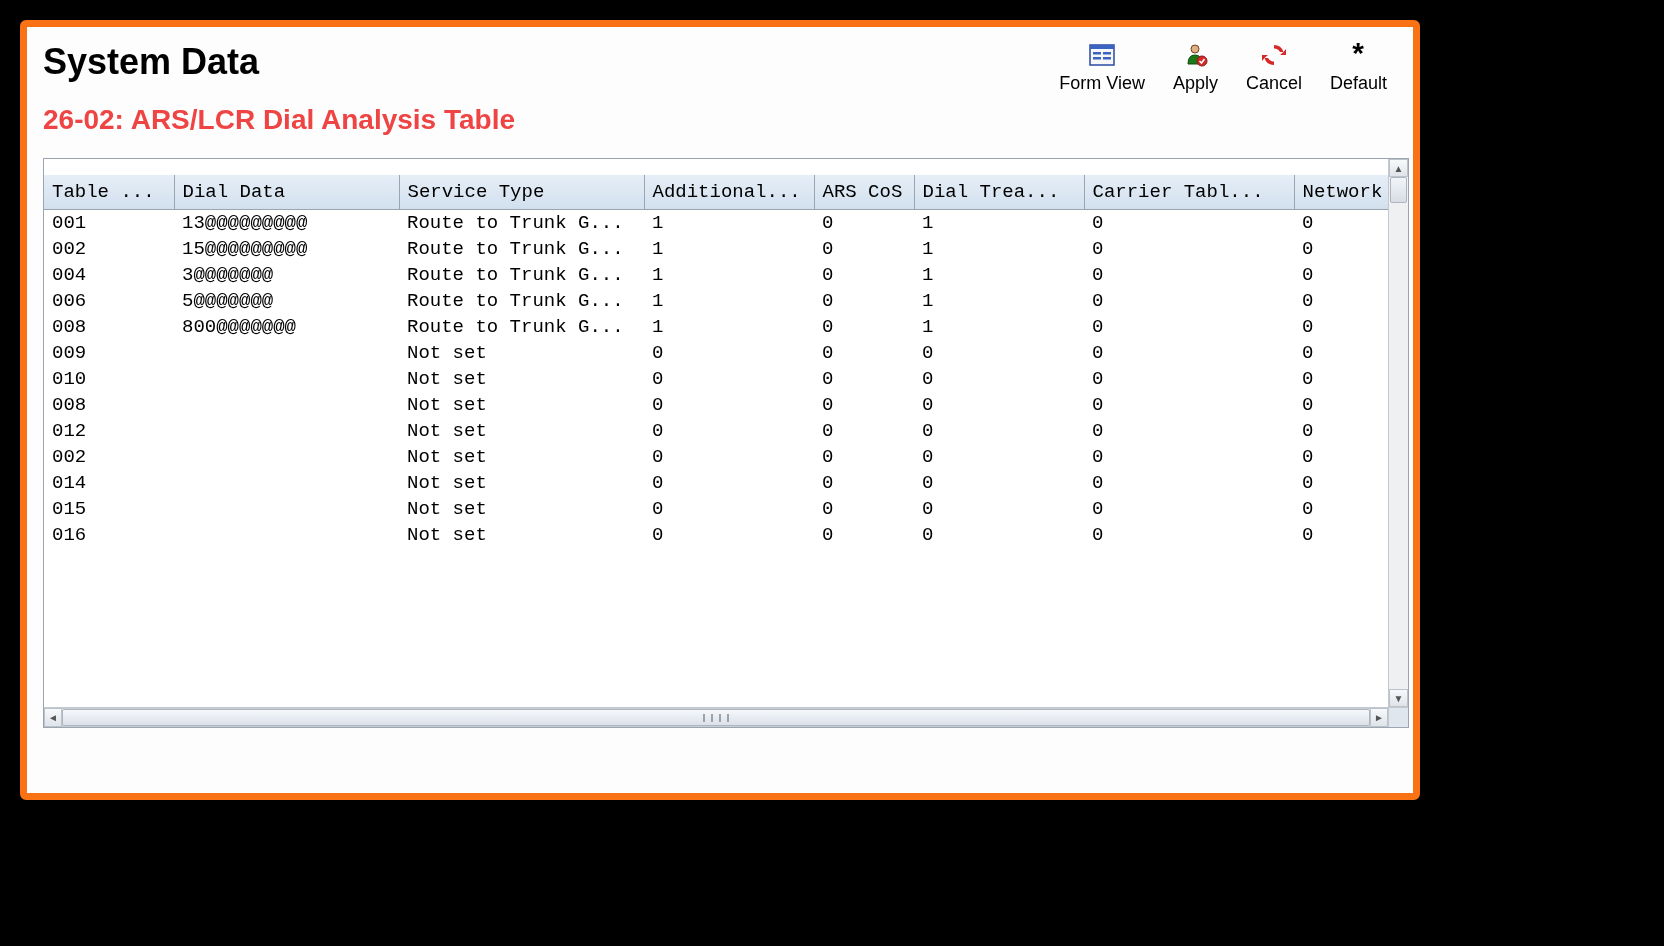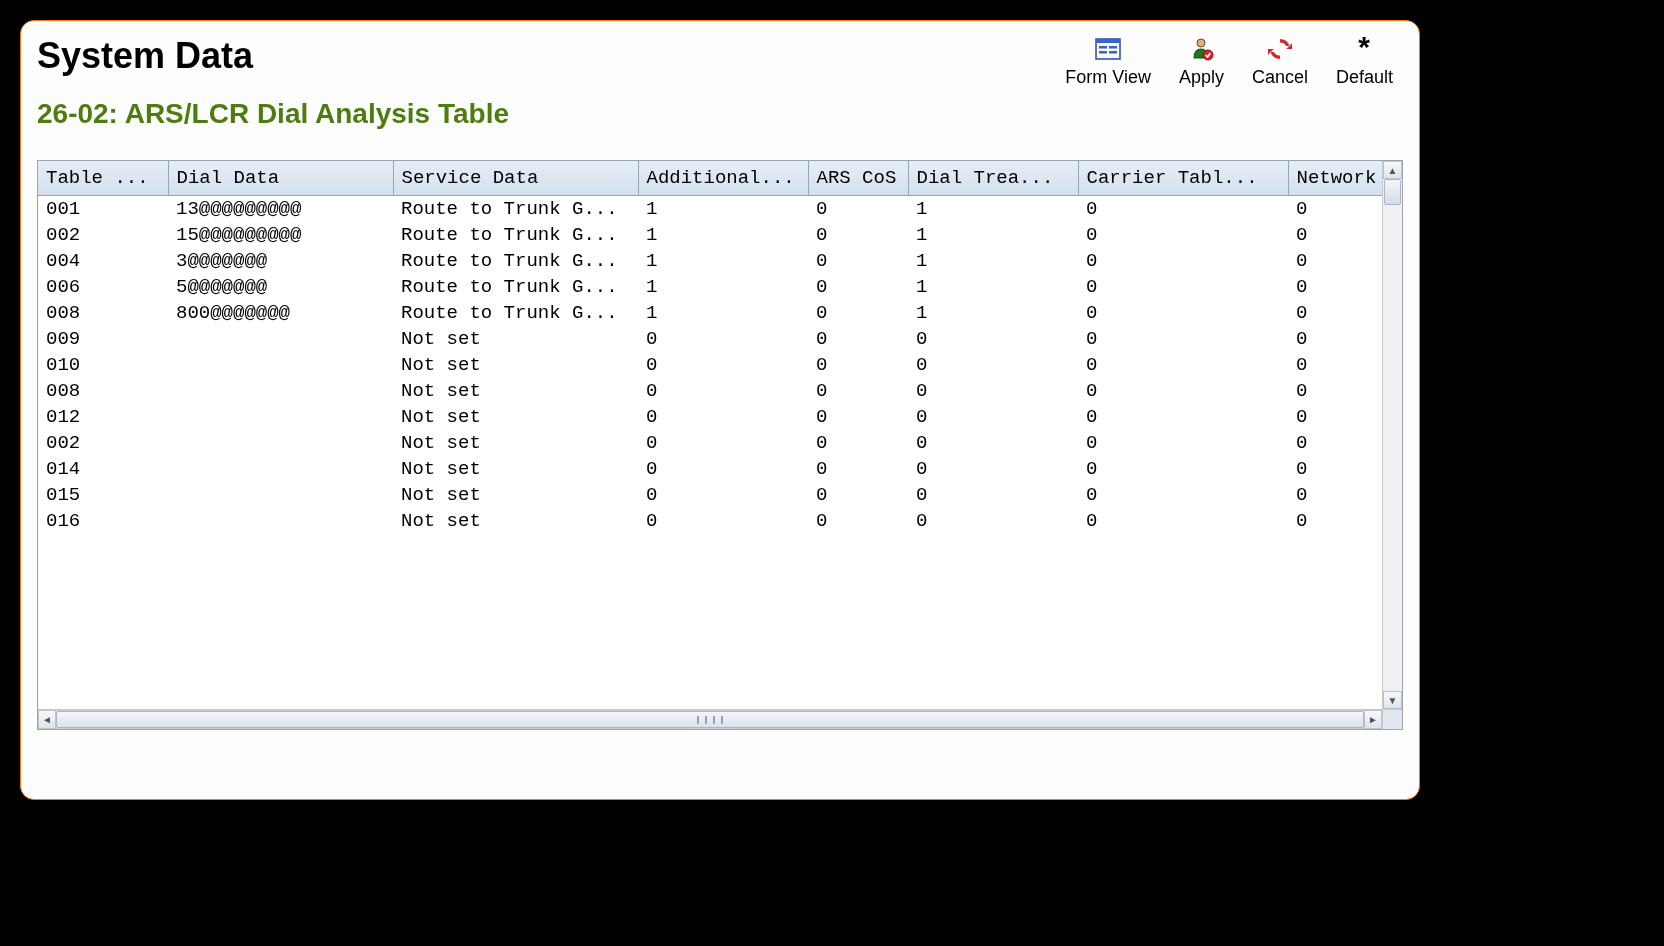--- a/index.html
+++ b/index.html
@@ -7,22 +7,22 @@
 body {
   background: #000;
   padding: 20px;
   font-family: Tahoma, Arial, sans-serif;
   width: 1664px;
   height: 946px;
 }
 
 .window {
   background: #fdfdfd;
-  border: 1px solid #f97316;
-  border-radius: 14px;
+  border: 7px solid #f97316;
+  border-radius: 6px;
   padding: 14px 16px 14px 16px;
   width: 1400px;
   height: 780px;
   position: relative;
 }
 
 .header {
   display: flex;
   justify-content: space-between;
   align-items: flex-start;
@@ -55,22 +55,22 @@
   width: 28px;
   height: 28px;
   display: flex;
   align-items: center;
   justify-content: center;
 }
 
 .subtitle {
   font-size: 28px;
   font-weight: bold;
-  color: #4d7c0f;
-  margin-bottom: 30px;
+  color: #ef4444;
+  margin-bottom: 22px;
 }
 
 .grid-wrap {
   border: 1px solid #9aa5b1;
   width: 1366px;
   height: 570px;
   display: flex;
   flex-direction: column;
   position: relative;
   background: #fff;
@@ -79,20 +79,21 @@
 .grid-scrollarea {
   flex: 1;
   display: flex;
   overflow: hidden;
   position: relative;
 }
 
 .grid-body {
   flex: 1;
   overflow: hidden;
+  margin-top: 16px;
 }
 
 table {
   border-collapse: collapse;
   width: 100%;
   table-layout: fixed;
 }
 
 thead th {
   background: #d9e6f2;
@@ -265,21 +266,21 @@
               <col class="col-add">
             <col class="col-cos">
               <col class="col-trea">
               <col class="col-carr">
               <col class="col-net">
           </colgroup>
           <thead>
             <tr>
               <th>Table ...</th>
               <th>Dial Data</th>
-              <th>Service Data</th>
+              <th>Service Type</th>
               <th>Additional...</th>
               <th>ARS CoS</th>
               <th>Dial Trea...</th>
               <th>Carrier Tabl...</th>
               <th>Network</th>
             </tr>
           </thead>
           <tbody id="tbody">
               <tr>
                 <td>001</td>

